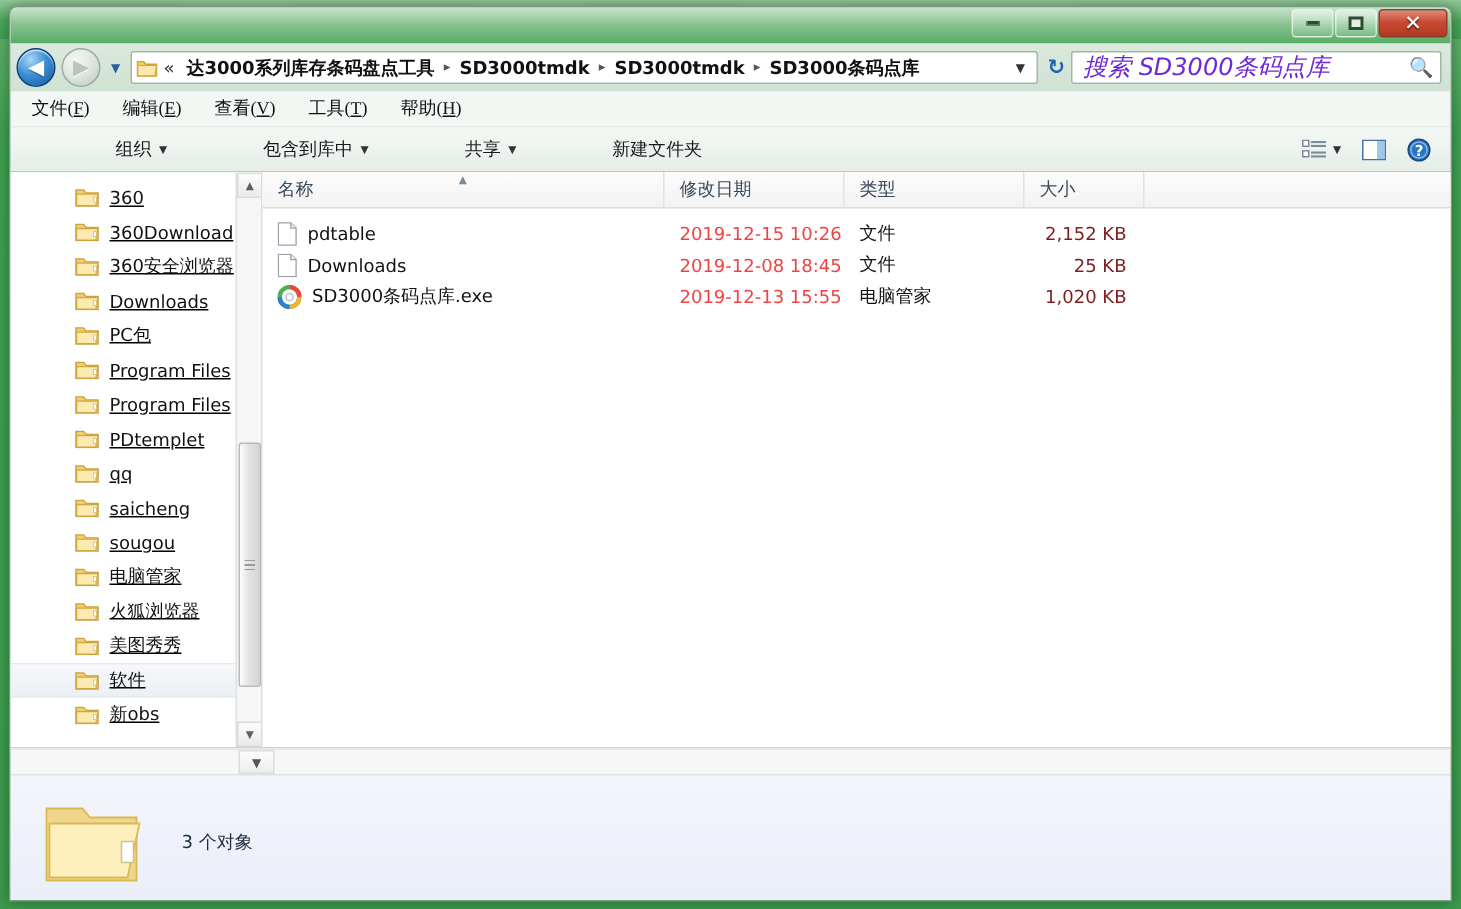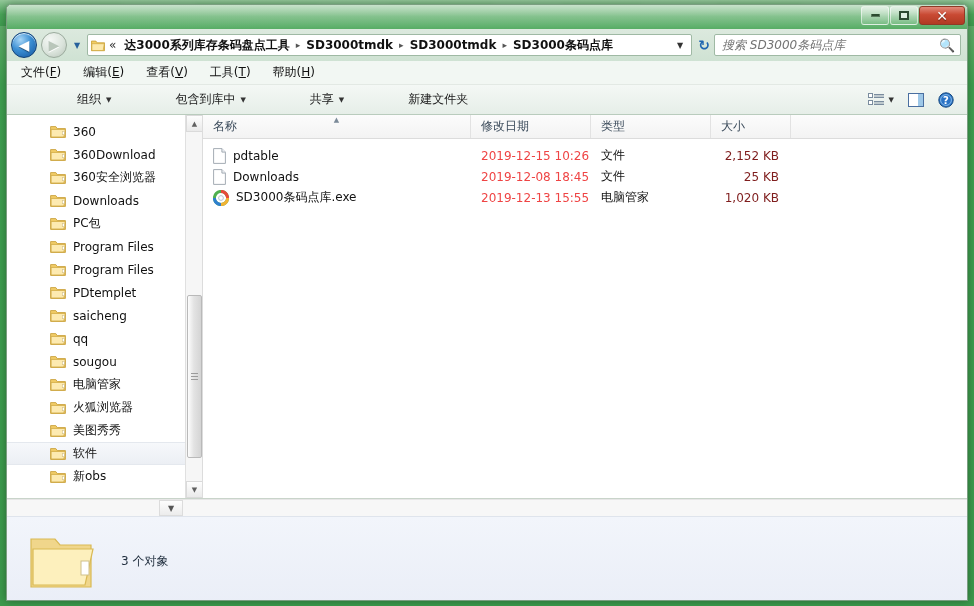--- a/index.html
+++ b/index.html
@@ -100,28 +100,28 @@
   .crumb { color: #111; font-size: 12px; white-space: nowrap; padding: 1px 3px; cursor: pointer; font-weight: bold;}
   .crumbsep { color:#555; font-size: 9px; padding: 0 3px; flex:none;}
   .crumbcaret { margin-left: auto; font-size: 8px; color:#333; padding: 0 6px; cursor:pointer; flex:none;}
   .refresh { color:#1f66b0; font-size: 14px; padding: 0 2px; cursor:pointer; flex:none;
              font-weight:bold; letter-spacing:-2px;}
   #searchbox {
     width: 247px; height: 22px; background:#fff;
     border: 1px solid #9fb9a4; border-radius: 2px;
     display: flex; align-items: center; padding: 0 4px 0 7px; flex:none;
   }
-  #searchbox .ph { flex:1; color:#737373; font-style: italic; font-size: 12px; white-space:nowrap;}
+  #searchbox .ph { flex:1; color:#6d28d9; font-style: italic; font-size: 16px; white-space:nowrap;}
   .magnifier { color:#2d6fb5; font-size: 13px; }
 
   
   #menubar {
     height: 24px; display: flex; align-items: center;
     padding-left: 14px; gap: 22px;
-    background: #f2f7f3; border-bottom: 1px solid #e3e9e4;
+    background: #f2f7f3; border-bottom: 1px solid #e3e9e4; font-family: Liberation Serif, serif;
   }
   .menuitem { font-size: 12px; color:#111; cursor: pointer; }
   .menuitem u { text-decoration: underline; }
 
   
   #toolbar {
     height: 30px; display: flex; align-items: center;
     padding: 0 6px 0 14px;
     background: linear-gradient(180deg,#f4f8f5 0%,#e6eee8 100%);
     border-bottom: 1px solid #b9ccbd;
@@ -131,23 +131,24 @@
   .tbcaret { font-size: 7px; color:#333; }
   .tbspacer { flex: 1; }
   .tbicon { padding: 3px 7px; cursor: pointer; display:flex; align-items:center; gap:4px;}
 
   
   #body { display: flex; height: 384px; background:#fff;
           border-bottom: 1px solid #c9d4ca; }
 
   
   #navpane {
-    width: 196px; flex: none; position: relative;
+    width: 168px; flex: none; position: relative;
     background: #fff; border-right: 1px solid #dcdcdc;
     overflow: hidden;
+    text-decoration: underline;
   }
   #navlist { padding-top: 5px; }
   .navrow {
     height: 23px; display:flex; align-items:center; gap:7px;
     padding-left: 43px; cursor: pointer; white-space: nowrap;
     font-size: 12px; color: #111;
   }
   .navrow.sel {
     background: linear-gradient(180deg,#f6f8fb 0%,#eceff4 100%);
     border-top: 1px solid #e4e8ee; border-bottom: 1px solid #e4e8ee;
@@ -408,29 +409,29 @@
               <rect x="12.4" y="6.3" width="1.9" height="3.4" fill="#ffffff" stroke="#d3c089" stroke-width=".6"></rect>
             </svg>
             <span>PDtemplet</span>
           </div>
           <div class="navrow">
             <svg viewBox="0 0 16 13" class="folder">
               <path d="M0.6 1.6h5.2l1.5 2h8.1v8.8H0.6z" fill="#f2cd68" stroke="#caa23e" stroke-width=".9"></path>
               <path d="M1.1 4.4h14.2l-1.4 7.6H1.1z" fill="#fdeab0" stroke="#cfa83f" stroke-width=".8"></path>
               <rect x="12.4" y="6.3" width="1.9" height="3.4" fill="#ffffff" stroke="#d3c089" stroke-width=".6"></rect>
             </svg>
+            <span>qq</span>
+          </div>
+          <div class="navrow">
+            <svg viewBox="0 0 16 13" class="folder">
+              <path d="M0.6 1.6h5.2l1.5 2h8.1v8.8H0.6z" fill="#f2cd68" stroke="#caa23e" stroke-width=".9"></path>
+              <path d="M1.1 4.4h14.2l-1.4 7.6H1.1z" fill="#fdeab0" stroke="#cfa83f" stroke-width=".8"></path>
+              <rect x="12.4" y="6.3" width="1.9" height="3.4" fill="#ffffff" stroke="#d3c089" stroke-width=".6"></rect>
+            </svg>
             <span>saicheng</span>
-          </div>
-          <div class="navrow">
-            <svg viewBox="0 0 16 13" class="folder">
-              <path d="M0.6 1.6h5.2l1.5 2h8.1v8.8H0.6z" fill="#f2cd68" stroke="#caa23e" stroke-width=".9"></path>
-              <path d="M1.1 4.4h14.2l-1.4 7.6H1.1z" fill="#fdeab0" stroke="#cfa83f" stroke-width=".8"></path>
-              <rect x="12.4" y="6.3" width="1.9" height="3.4" fill="#ffffff" stroke="#d3c089" stroke-width=".6"></rect>
-            </svg>
-            <span>qq</span>
           </div>
           <div class="navrow">
             <svg viewBox="0 0 16 13" class="folder">
               <path d="M0.6 1.6h5.2l1.5 2h8.1v8.8H0.6z" fill="#f2cd68" stroke="#caa23e" stroke-width=".9"></path>
               <path d="M1.1 4.4h14.2l-1.4 7.6H1.1z" fill="#fdeab0" stroke="#cfa83f" stroke-width=".8"></path>
               <rect x="12.4" y="6.3" width="1.9" height="3.4" fill="#ffffff" stroke="#d3c089" stroke-width=".6"></rect>
             </svg>
             <span>sougou</span>
           </div>
           <div class="navrow">

